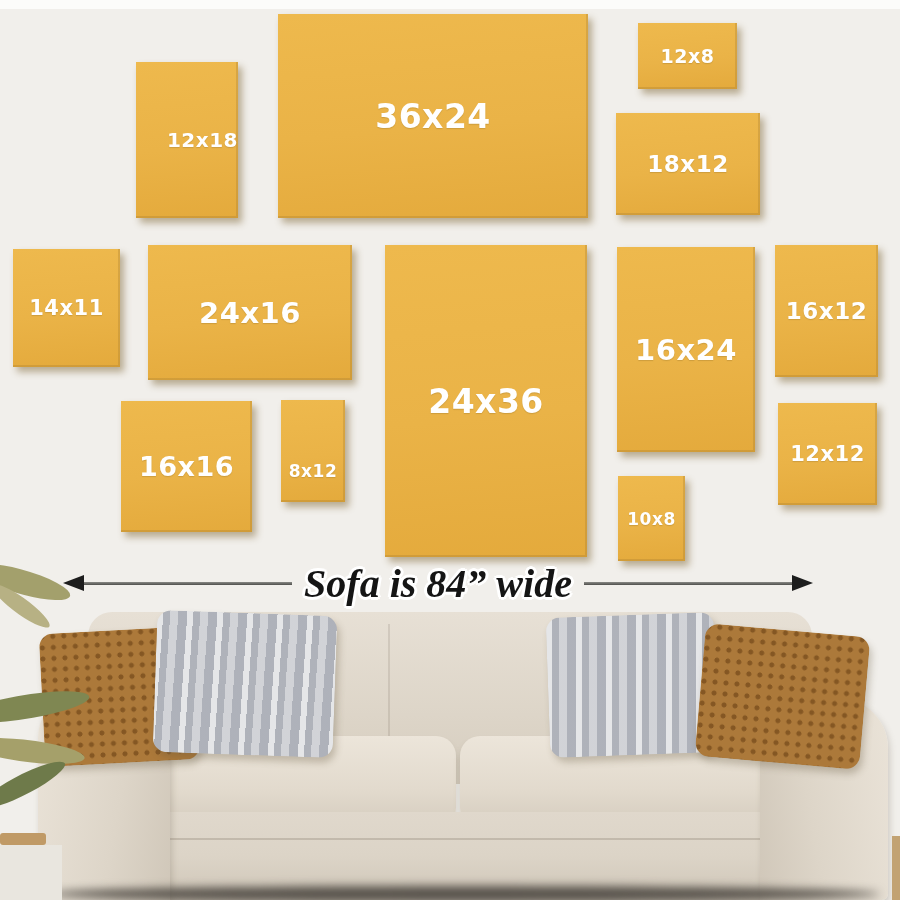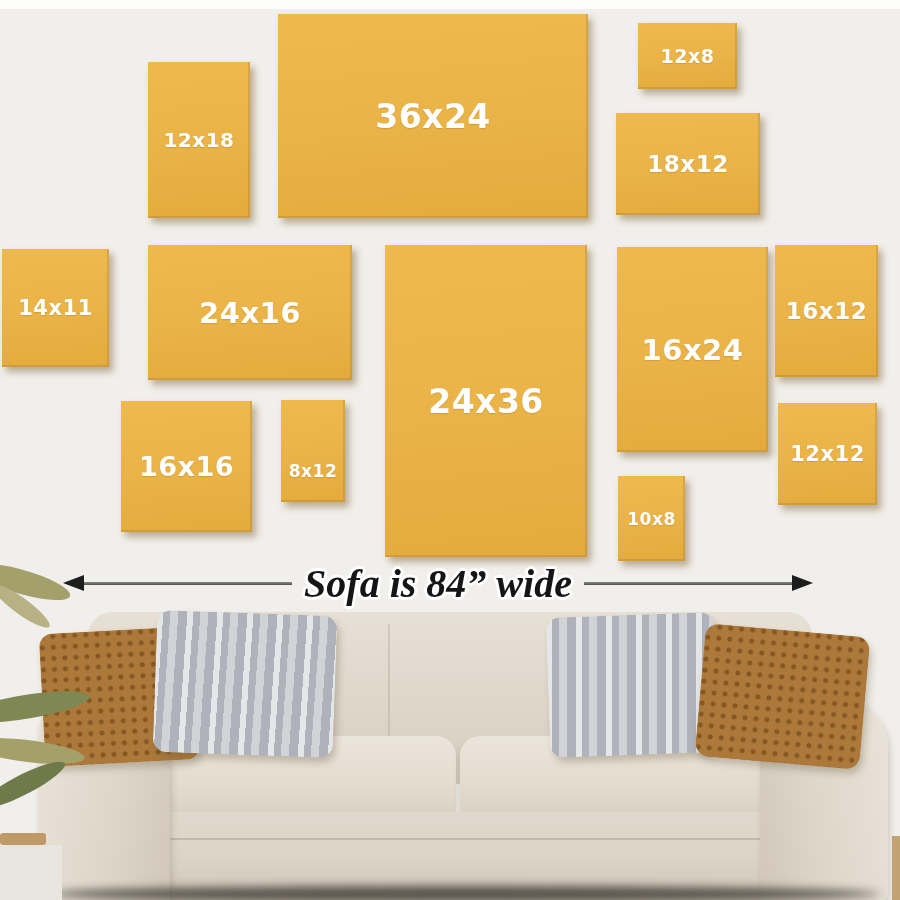--- a/index.html
+++ b/index.html
@@ -89,42 +89,42 @@
   }
   .leaf{position:absolute;border-radius:50% 60% 50% 60%;}
   .twig{position:absolute;left:0;top:833px;width:46px;height:12px;background:#c09a66;border-radius:3px;}
 </style>
 </head>
 <body>
 
 <div class="scene">
   <div class="white-top"></div>
 
-  <div class="frame" style="left:148px;top:62px;width:102px;height:156px;">
+  <div class="frame" style="left:136px;top:62px;width:102px;height:156px;justify-content:flex-end;">
       <span style="font-size:20px;">12x18</span>
     </div>
   <div class="frame" style="left:278px;top:14px;width:310px;height:204px;">
       <span style="font-size:33px;">36x24</span>
     </div>
   <div class="frame" style="left:638px;top:23px;width:99px;height:66px;">
       <span style="font-size:19px;">12x8</span>
     </div>
   <div class="frame" style="left:616px;top:113px;width:144px;height:102px;">
       <span style="font-size:23px;">18x12</span>
     </div>
-  <div class="frame" style="left:2px;top:249px;width:107px;height:118px;">
+  <div class="frame" style="left:13px;top:249px;width:107px;height:118px;">
       <span style="font-size:21px;">14x11</span>
     </div>
   <div class="frame" style="left:148px;top:245px;width:204px;height:135px;">
       <span style="font-size:29px;">24x16</span>
     </div>
   <div class="frame" style="left:385px;top:245px;width:202px;height:312px;text-align:center;">
       <span style="font-size:33px;">24x36</span>
     </div>
-  <div class="frame" style="left:617px;top:247px;width:151px;height:205px;">
+  <div class="frame" style="left:617px;top:247px;width:138px;height:205px;">
       <span style="font-size:29px;">16x24</span>
     </div>
   <div class="frame" style="left:775px;top:245px;width:103px;height:132px;">
       <span style="font-size:23px;">16x12</span>
     </div>
   <div class="frame" style="left:121px;top:401px;width:131px;height:131px;">
       <span style="font-size:27px;">16x16</span>
     </div>
   <div class="frame" style="left:281px;top:400px;width:64px;height:102px;">
       <span style="font-size:17px;margin-top:40px;">8x12</span>

